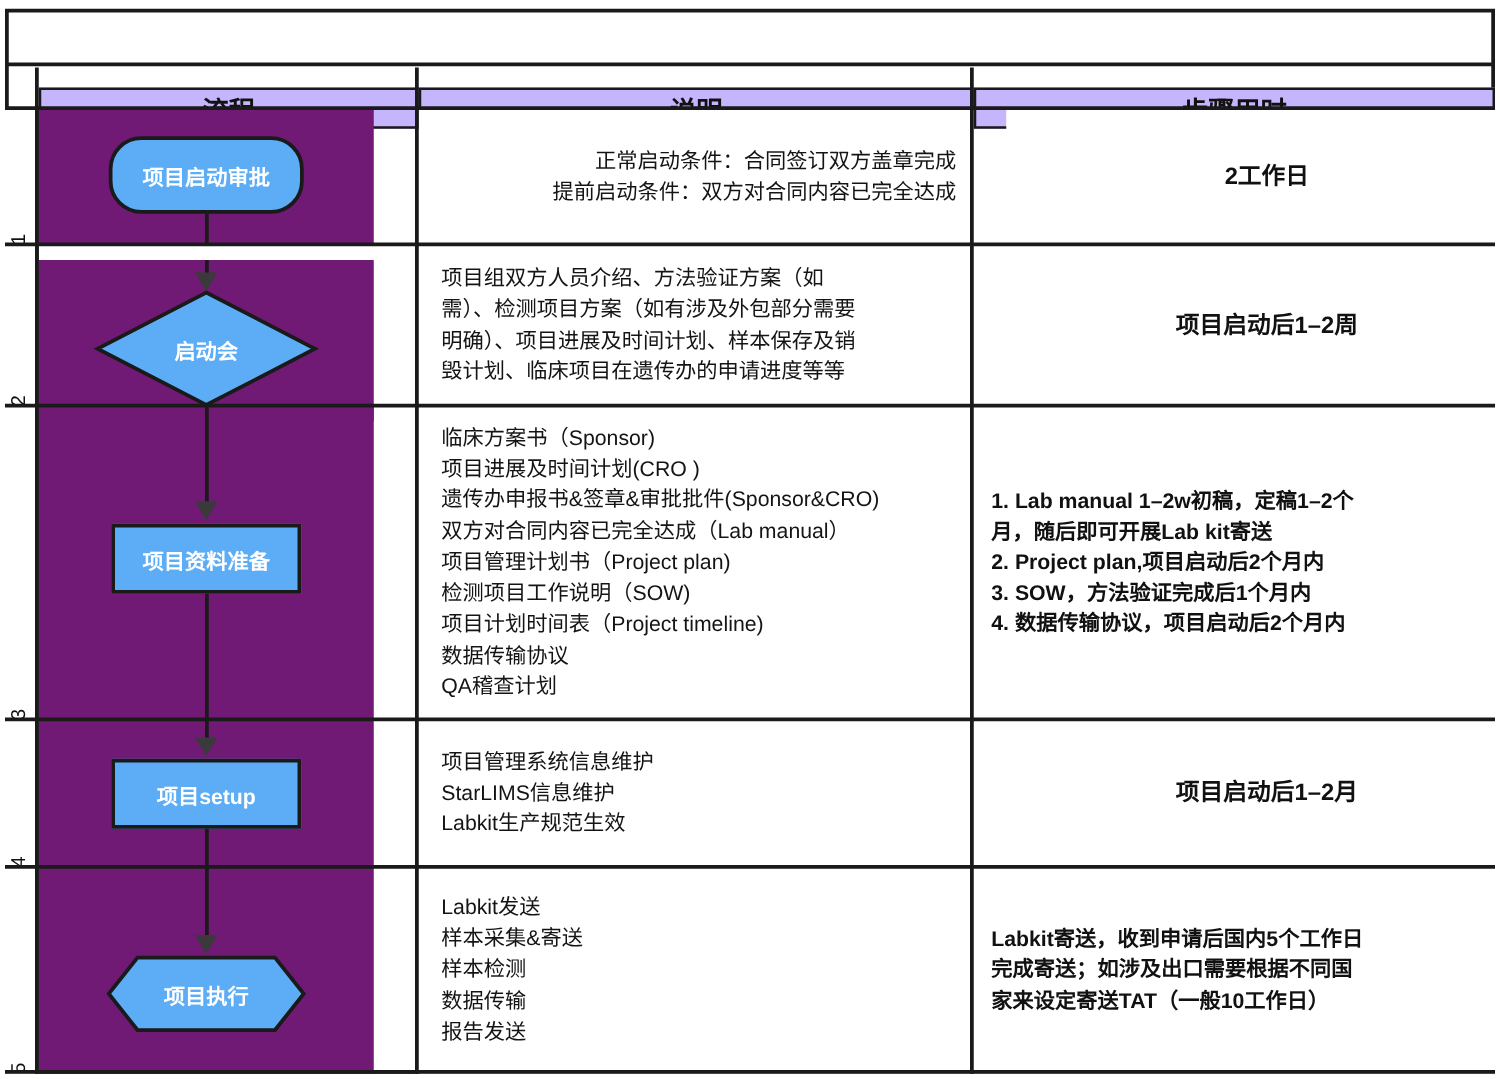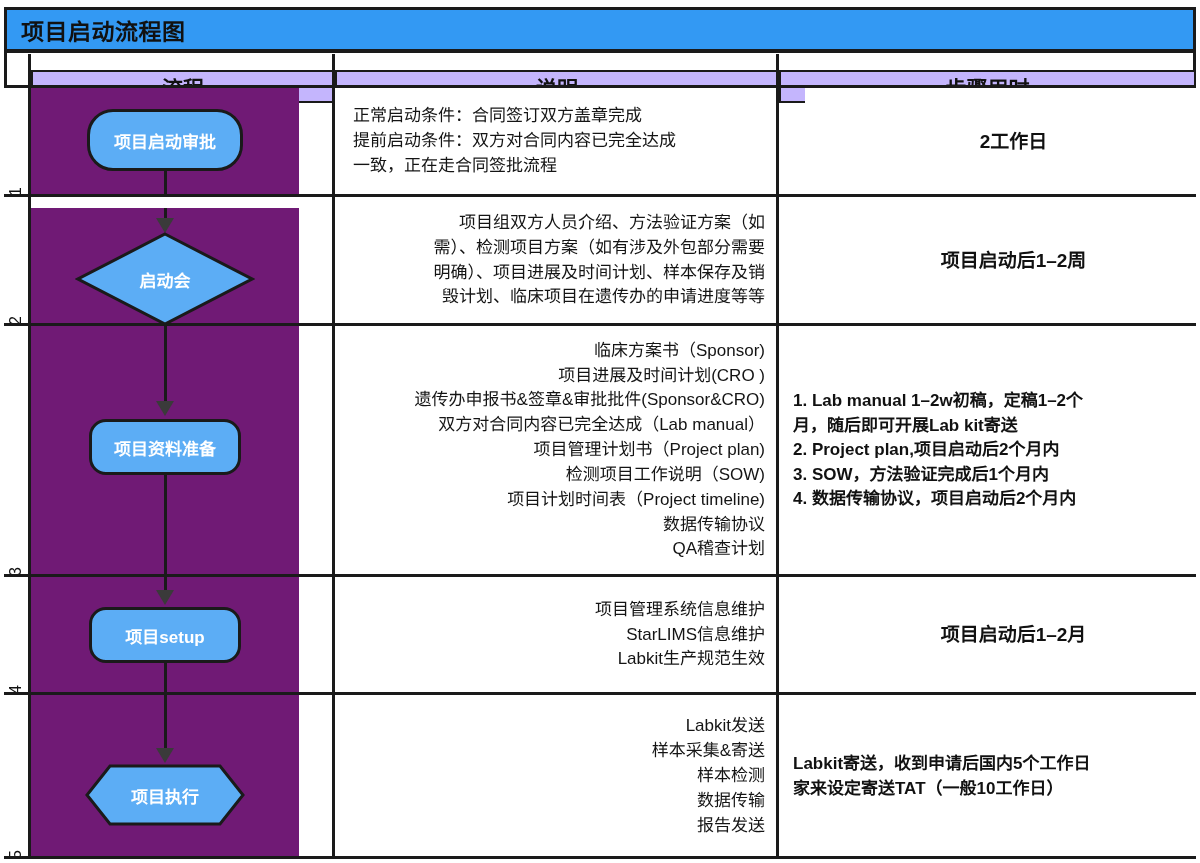--- a/index.html
+++ b/index.html
@@ -133,21 +133,20 @@
   .node {
     position: absolute;
     left: 50%;
     display: flex;
     align-items: center;
     justify-content: center;
     color: #ffffff;
     font-weight: 700;
     font-size: 17px;
     white-space: nowrap;
-    border-radius: 17px;
   }
 
   .node.rounded {
     width: 156px;
     height: 62px;
     margin-left: -78px;
     background: #5cadf5;
     border: 3px solid #1a1a1a;
     border-radius: 26px;
   }
@@ -199,23 +198,22 @@
   
   .desccell {
     position: absolute;
     left: 335px;
     width: 444px;
     background: #ffffff;
     display: flex;
     flex-direction: column;
     justify-content: center;
     padding: 6px 14px 6px 18px;
-    align-items: flex-end;
-  }
-  .desccell.centered { align-items: flex-start; text-align: center; }
+  }
+  .desccell.centered { align-items: flex-end; text-align: center; }
   .desc-line {
     font-size: 17px;
     line-height: 1.46;
     color: #141414;
     white-space: pre-wrap;
   }
 
   
   .timecell {
     position: absolute;
@@ -238,43 +236,39 @@
   }
   .timecell.big .time-line { font-size: 19px; }
 </style>
 </head>
 <body>
 
 <div id="page">
 
   <div class="frame"></div>
 
-  <div class="title-band">
-    <div class="title-text">项目启动流程图</div>
-  </div>
 
   <div class="hdr hdr-flow">流程</div>
   <div class="hdr hdr-desc">说明</div>
   <div class="hdr hdr-time">步骤用时</div>
 
   <div class="rownum" style="top:87px;height:109px;">
     <span>1</span>
   </div>
 
   <div class="flowcell" style="top:87px;height:109px;">
     <div class="node rounded" style="top:22px;">
       <span>项目启动审批</span>
     </div>
     <div class="conn" style="top:84px;height:25px;"></div>
   </div>
 
   <div class="desccell centered" style="top:87px;height:109px;">
     <div class="desc-line">正常启动条件：合同签订双方盖章完成</div>
     <div class="desc-line">提前启动条件：双方对合同内容已完全达成</div>
-    <div class="desc-line">一致，正在走合同签批流程</div>
   </div>
 
   <div class="timecell center big" style="top:87px;height:109px;">
     <div class="time-line">2工作日</div>
   </div>
 
   <div class="rownum" style="top:196px;height:129px;">
     <span>2</span>
   </div>
 
@@ -375,20 +369,21 @@
   <div class="desccell" style="top:694px;height:165px;">
     <div class="desc-line">Labkit发送</div>
     <div class="desc-line">样本采集&amp;寄送</div>
     <div class="desc-line">样本检测</div>
     <div class="desc-line">数据传输</div>
     <div class="desc-line">报告发送</div>
   </div>
 
   <div class="timecell left" style="top:694px;height:165px;">
     <div class="time-line">Labkit寄送，收到申请后国内5个工作日</div>
+    <div class="time-line">完成寄送；如涉及出口需要根据不同国</div>
     <div class="time-line">家来设定寄送TAT（一般10工作日）</div>
   </div>
 
   <div class="vline" style="left:28px;  top:54px;  height:805px;"></div>
   <div class="vline" style="left:332px; top:54px;  height:805px;"></div>
   <div class="vline" style="left:776px; top:54px;  height:805px;"></div>
 
   <div class="hline" style="left:4px; top:50px;  width:1192px;"></div>
   <div class="hline" style="left:4px; top:85px;  width:1192px;"></div>
   <div class="hline" style="left:4px; top:194px; width:1192px;"></div>

